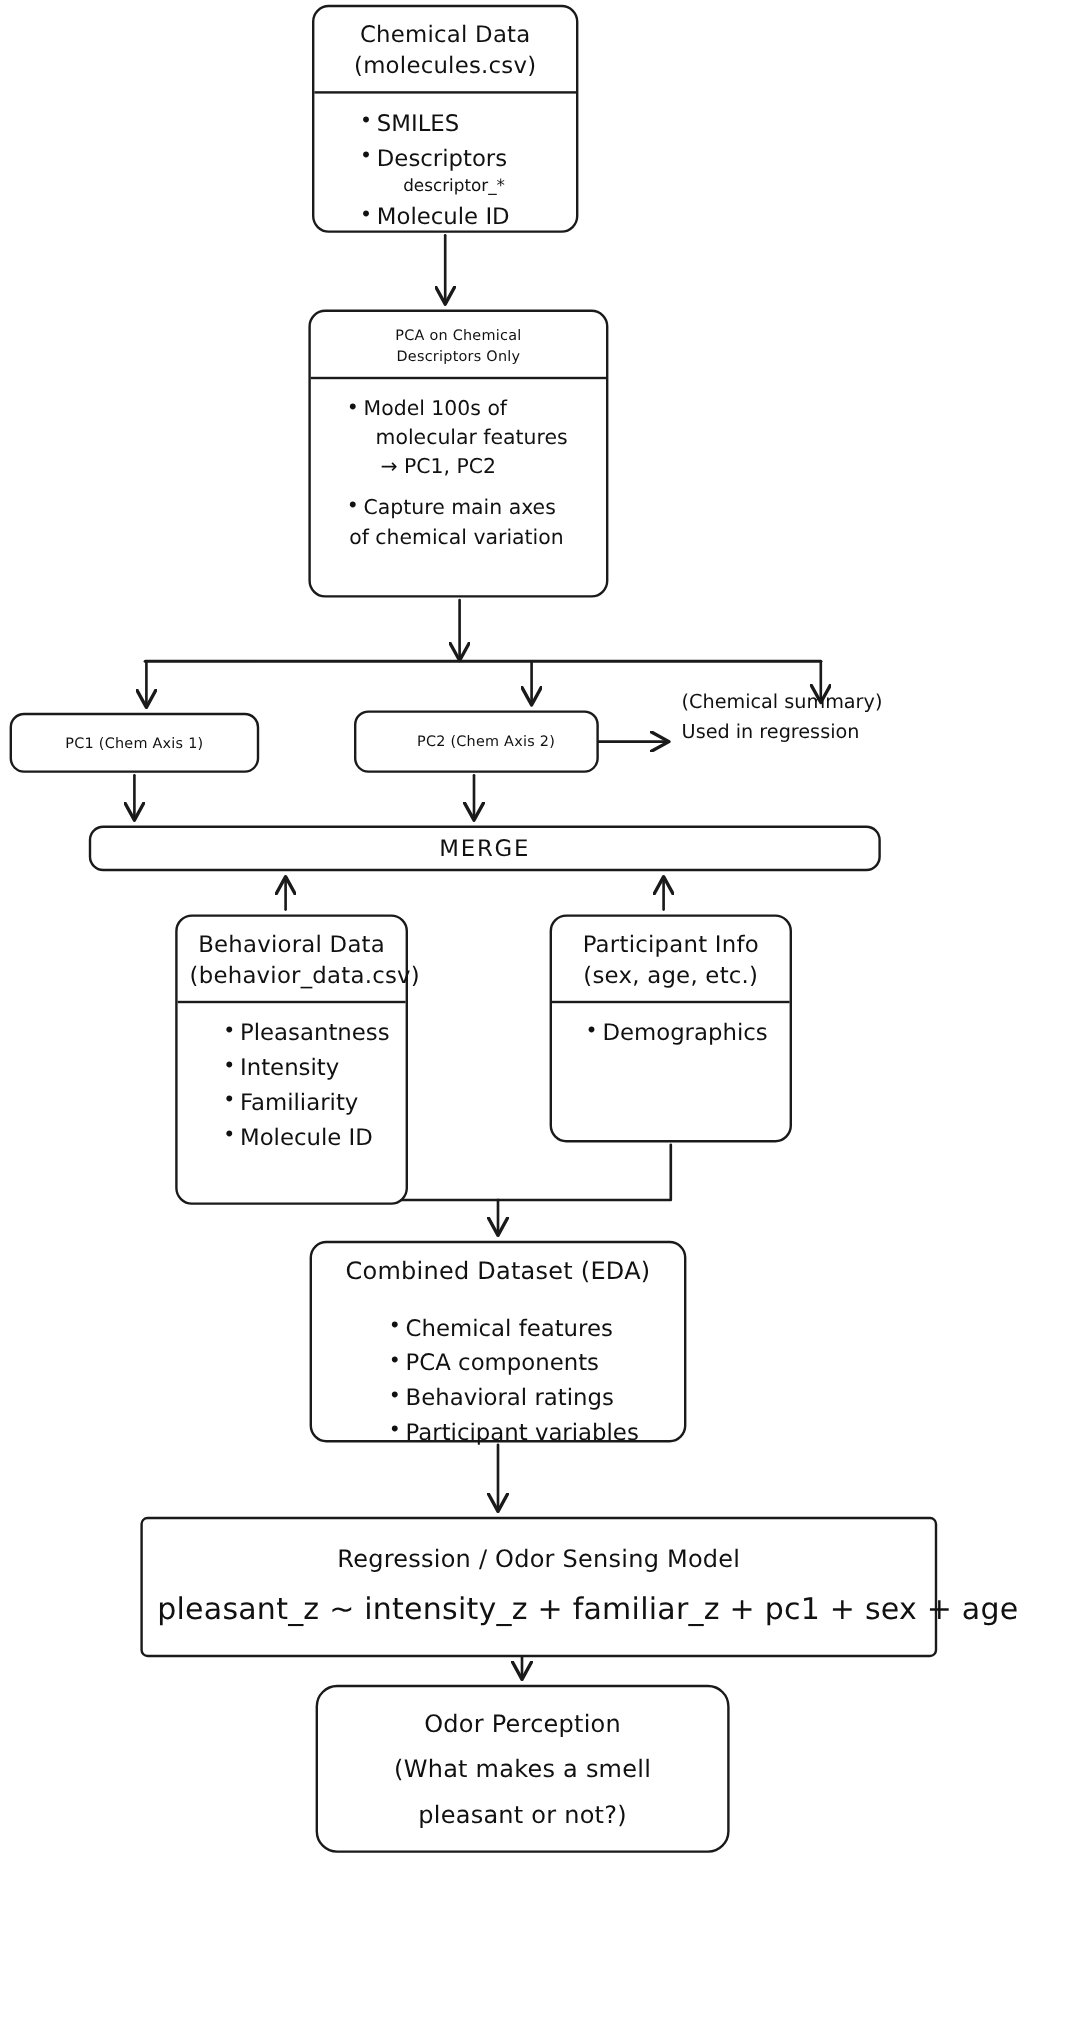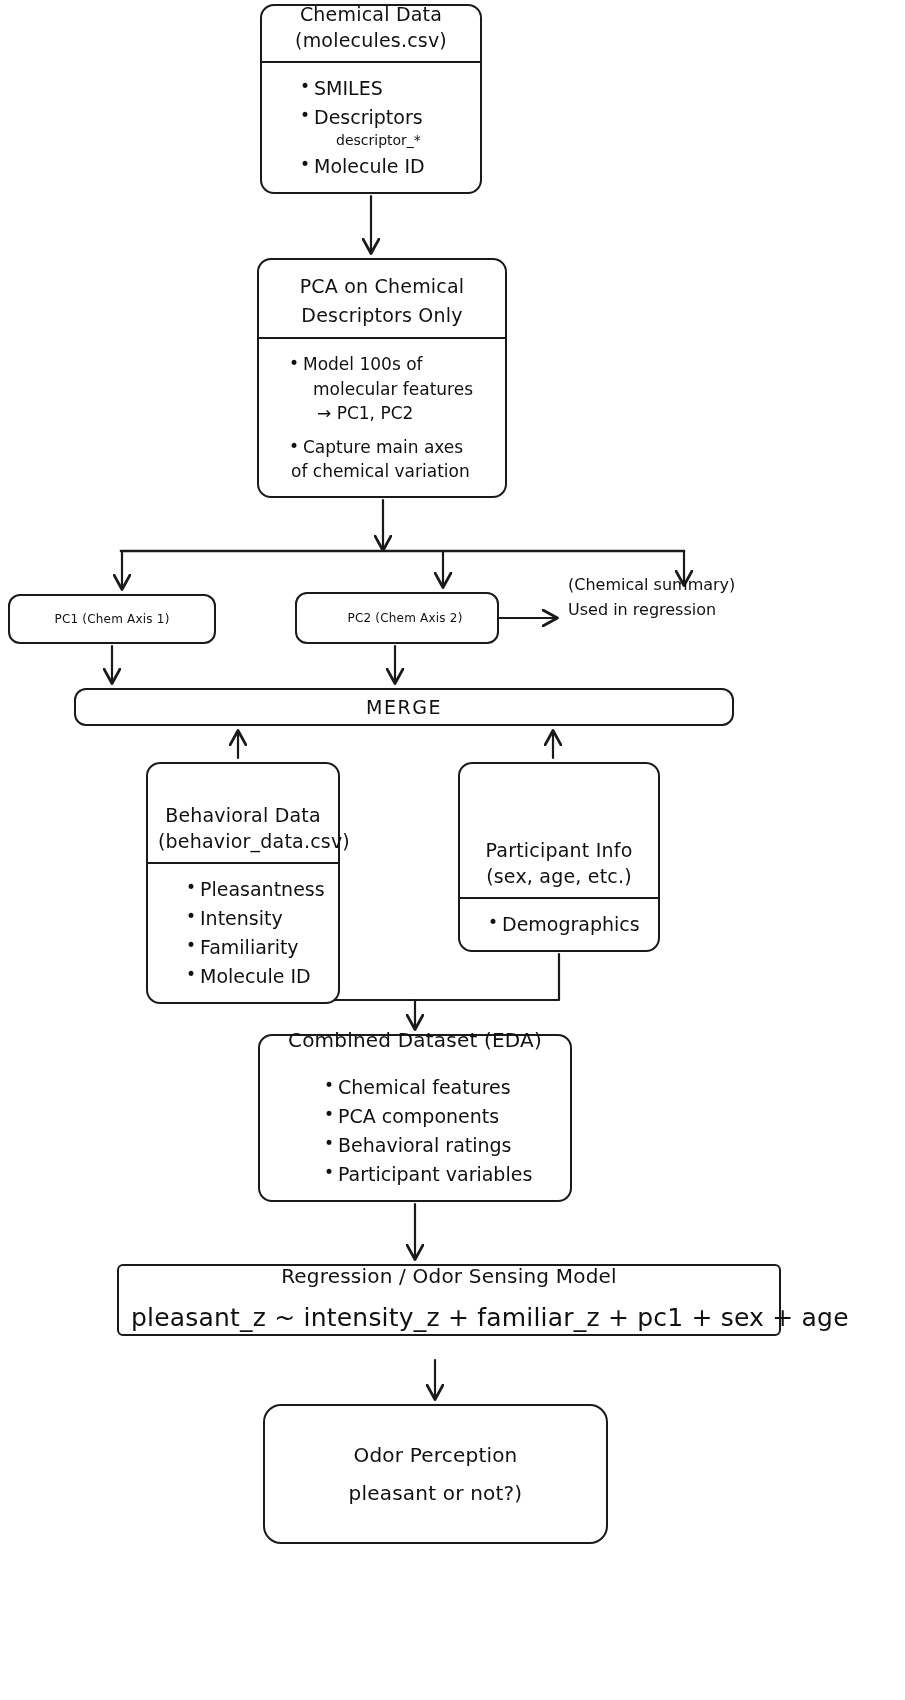--- a/index.html
+++ b/index.html
@@ -27,21 +27,21 @@
   }
   .node {
     position: absolute;
     box-sizing: border-box;
     border: 2.2px solid #1a1a1a;
     border-radius: 14px;
     background: #ffffff;
     display: flex;
     flex-direction: column;
     align-items: stretch;
-    justify-content: flex-end;
+    justify-content: flex-start;
     color: #111111;
   }
   .node .title {
     text-align: center;
     padding: 10px 10px 8px 10px;
     line-height: 1.38;
     font-size: 19px;
     letter-spacing: 0.2px;
   }
   .node .divider {
@@ -96,37 +96,37 @@
 
   
   #n-chemdata   { left: 260px; top: 4px;    width: 222px; height: 190px; }
   #n-pca        { left: 257px; top: 258px;  width: 250px; height: 240px; }
   #n-pc1        { left: 8px;   top: 594px;  width: 208px; height: 50px;  border-radius: 12px; }
   #n-pc2        { left: 295px; top: 592px;  width: 204px; height: 52px;  border-radius: 12px; padding-left: 16px; }
   #n-merge      { left: 74px;  top: 688px;  width: 660px; height: 38px;  border-radius: 12px; }
   #n-behav      { left: 146px; top: 762px;  width: 194px; height: 242px; }
   #n-part       { left: 458px; top: 762px;  width: 202px; height: 190px; }
   #n-combined   { left: 258px; top: 1034px; width: 314px; height: 168px; }
-  #n-regression { left: 117px; top: 1264px; width: 664px; height: 72px;  border-radius: 6px; }
+  #n-regression { left: 117px; top: 1264px; width: 664px; height: 117px;  border-radius: 6px; }
   #n-odor       { left: 263px; top: 1404px; width: 345px; height: 140px; border-radius: 18px; }
 
   
   .node.flat { justify-content: center; }
   .node.flat .title { padding: 0 12px; }
 
   #n-merge .title { font-size: 19px; letter-spacing: 1.5px; }
   #n-pc1 .title, #n-pc2 .title { font-size: 12px; }
   #n-regression .title { font-size: 20px; line-height: 1.85; }
   #n-regression .formula { font-size: 25px; }
   #n-odor .title { font-size: 20px; line-height: 1.9; }
   #n-combined .title { font-size: 20px; padding-bottom: 2px; }
   #n-combined ul.bullets { padding-left: 42px; margin-top: 16px; }
   #n-combined ul.bullets li { margin: 2px 0; }
   #n-combined .body { padding-top: 2px; }
-  #n-pca .title { font-size: 19px; line-height: 1.5; border-radius: 30px; }
+  #n-pca .title { font-size: 12px; line-height: 1.5; border-radius: 30px; }
   #n-pca .body { font-size: 17px; padding-left: 14px; padding-right: 8px; }
   #n-pca ul.bullets li { margin: 3px 0; }
   #n-part .body { padding-left: 12px; }
 
   .floating-label {
     position: absolute;
     font-size: 16px;
     color: #111111;
     white-space: nowrap;
     line-height: 1.55;
@@ -278,17 +278,18 @@
   <div class="node flat" id="n-regression">
     <div class="title">
       <span class="center-line">Regression / Odor Sensing Model</span>
       <span class="center-line formula">pleasant_z ~ intensity_z + familiar_z + pc1 + sex + age</span>
     </div>
   </div>
 
   <div class="node flat" id="n-odor">
     <div class="title">
       <span class="center-line">Odor Perception</span>
+      <span class="center-line">(What makes a smell</span>
       <span class="center-line">pleasant or not?)</span>
     </div>
   </div>
 
 </div>
 
 </body></html>

